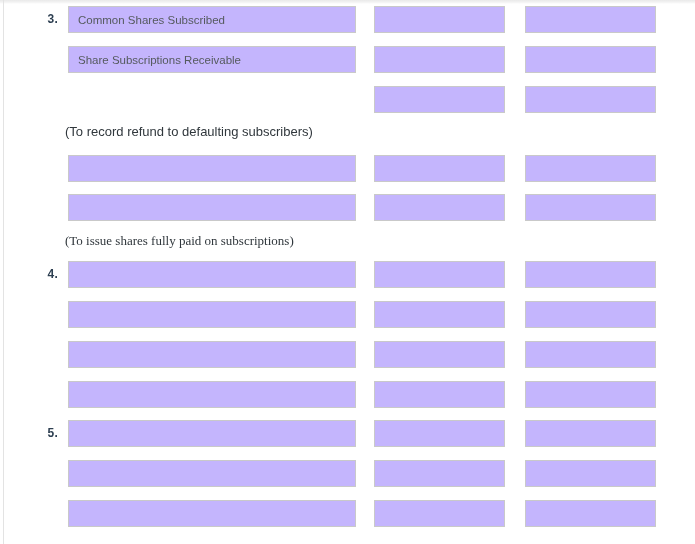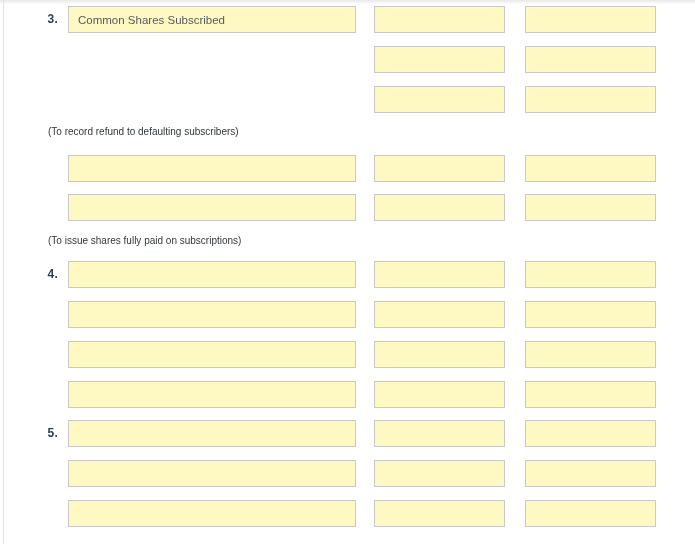--- a/index.html
+++ b/index.html
@@ -62,42 +62,42 @@
     color: #2c3e50;
     letter-spacing: .2px;
   }
 
   .field {
     position: absolute;
     top: 0;
     height: 27px;
     box-sizing: border-box;
     border: 1px solid #c9c9c9;
-    background: #fef9c3;
+    background: #c4b5fd;
     border-radius: 0;
     font-family: "Liberation Sans", sans-serif;
     font-size: 11.5px;
     color: #555a5e;
     padding: 0 9px;
     line-height: 25px;
     white-space: nowrap;
     overflow: hidden;
     text-overflow: ellipsis;
   }
 
   .field.account { left: 68px;  width: 288px; }
   .field.debit   { left: 374px; width: 131px; }
   .field.credit  { left: 525px; width: 131px; }
 
   .caption {
     position: absolute;
-    left: 48px;
+    left: 65px;
     height: 16px;
     line-height: 16px;
-    font-size: 10px;
+    font-size: 13px;
     color: #30373c;
     white-space: nowrap;
     text-align: right;
   }
 </style>
 </head>
 <body>
 
 <div id="worksheet">
 
@@ -106,20 +106,21 @@
 
   <div id="rows-host">
       <div class="entry-row" style="top: 6px;">
         <div class="entry-number">3.</div>
         <input type="text" class="field account" placeholder="" value="Common Shares Subscribed" style="">
         <input type="text" class="field debit" placeholder="" style="">
         <input type="text" class="field credit" placeholder="" style="">
       </div>
       <div class="entry-row" style="top: 46px;">
         <div class="entry-number"></div>
+        <input type="text" class="field account" placeholder="" value="Share Subscriptions Receivable" style="">
         <input type="text" class="field debit" placeholder="" style="">
         <input type="text" class="field credit" placeholder="" style="">
       </div>
       <div class="entry-row" style="top: 86px;">
         <div class="entry-number"></div>
         <input type="text" class="field debit" placeholder="" style="">
         <input type="text" class="field credit" placeholder="" style="">
       </div>
       <div class="entry-row" style="top: 155px;">
         <div class="entry-number"></div>
@@ -171,16 +172,16 @@
       </div>
       <div class="entry-row" style="top: 500px;">
         <div class="entry-number"></div>
         <input type="text" class="field account" placeholder="" style="">
         <input type="text" class="field debit" placeholder="" style="">
         <input type="text" class="field credit" placeholder="" style="">
       </div>
     </div>
   <div id="captions-host">
       <div class="caption" style="top: 124px;">(To record refund to defaulting subscribers)</div>
-      <div class="caption" style="top: 233px;">(To issue shares fully paid on subscriptions)</div>
+      <div class="caption" style="top: 233px; font-family: Liberation Serif, serif;">(To issue shares fully paid on subscriptions)</div>
     </div>
 
 </div>
 
 </body></html>

